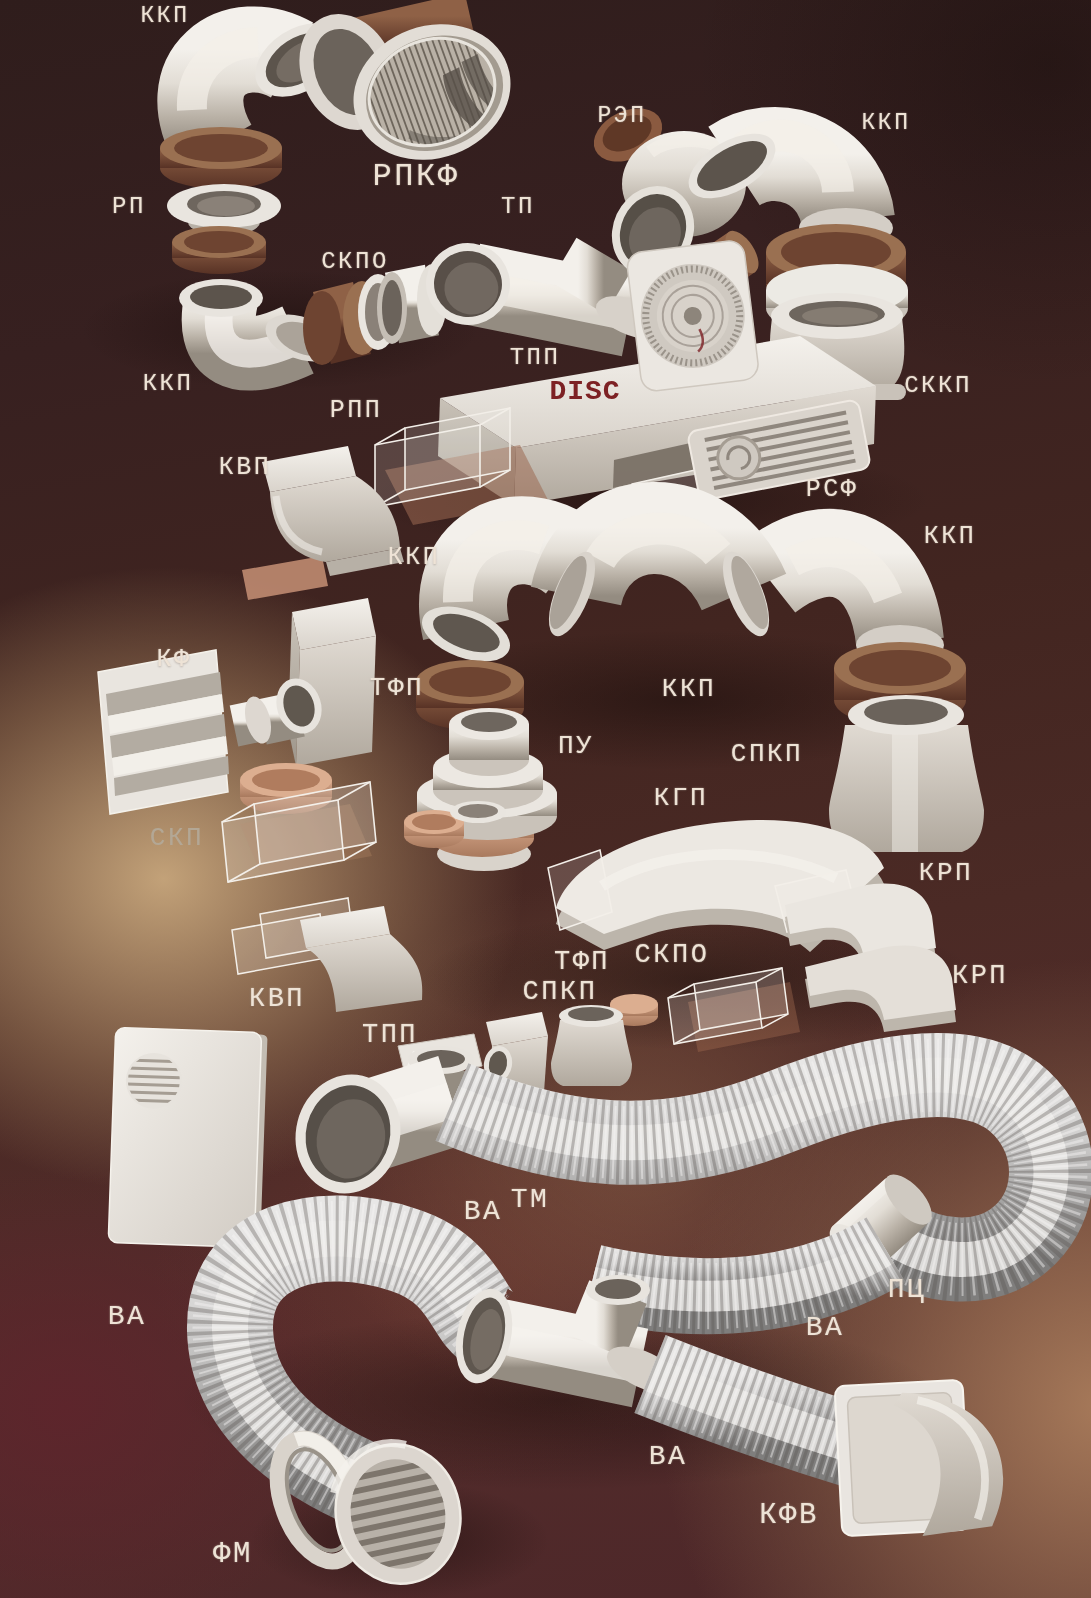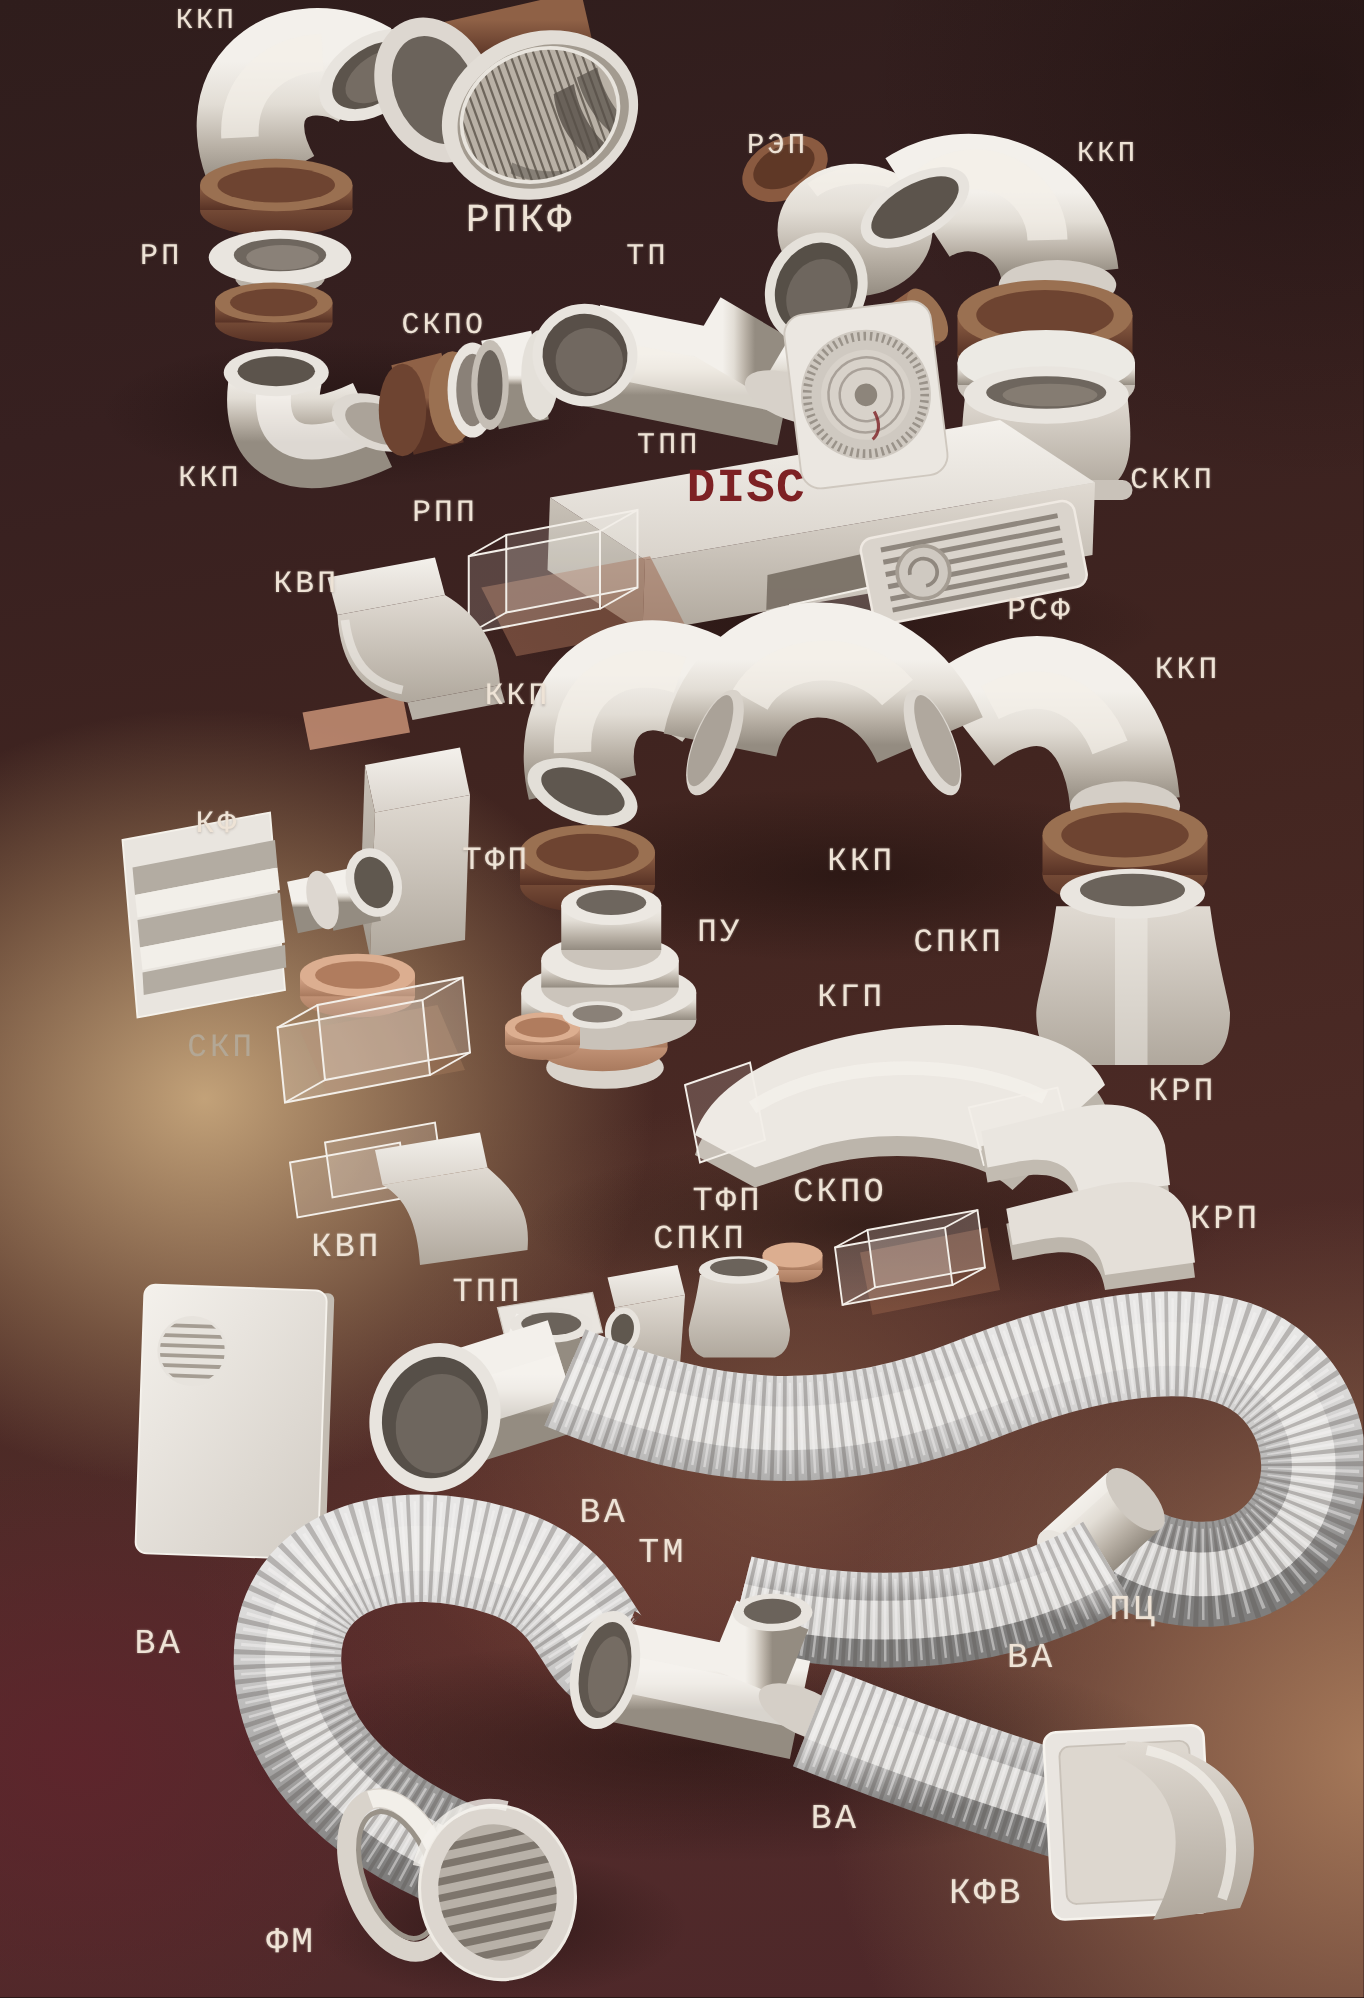--- a/index.html
+++ b/index.html
@@ -572,21 +572,21 @@
 <div>
       <div class="lbl" style="left: 165px; top: 16px; font-size: 23px;">ККП</div>
       <div class="lbl" style="left: 622px; top: 116px; font-size: 23px;">РЭП</div>
       <div class="lbl" style="left: 886px; top: 123px; font-size: 23px;">ККП</div>
       <div class="lbl" style="left: 416px; top: 176px; font-size: 32px;">РПКФ</div>
       <div class="lbl" style="left: 129px; top: 206px; font-size: 24px;">РП</div>
       <div class="lbl" style="left: 518px; top: 206px; font-size: 24px;">ТП</div>
       <div class="lbl" style="left: 355px; top: 261px; font-size: 24px;">СКПО</div>
       <div class="lbl" style="left: 535px; top: 357px; font-size: 24px;">ТПП</div>
       <div class="lbl" style="left: 168px; top: 383px; font-size: 24px;">ККП</div>
-      <div class="lbl brand" style="left: 585px; top: 391px; font-size: 38px; margin-left: 12px;">DISC</div>
+      <div class="lbl brand" style="left: 585px; top: 391px; font-size: 28px;">DISC</div>
       <div class="lbl" style="left: 938px; top: 385px; font-size: 24px;">СККП</div>
       <div class="lbl" style="left: 356px; top: 410px; font-size: 25px;">РПП</div>
       <div class="lbl" style="left: 245px; top: 467px; font-size: 25px;">КВП</div>
       <div class="lbl" style="left: 832px; top: 489px; font-size: 25px;">РСФ</div>
       <div class="lbl" style="left: 950px; top: 536px; font-size: 25px;">ККП</div>
       <div class="lbl" style="left: 414px; top: 557px; font-size: 25px;">ККП</div>
       <div class="lbl" style="left: 174px; top: 659px; font-size: 25px;">КФ</div>
       <div class="lbl" style="left: 397px; top: 688px; font-size: 26px;">ТФП</div>
       <div class="lbl" style="left: 689px; top: 689px; font-size: 26px;">ККП</div>
       <div class="lbl" style="left: 576px; top: 746px; font-size: 26px;">ПУ</div>
@@ -594,21 +594,21 @@
       <div class="lbl" style="left: 681px; top: 798px; font-size: 26px;">КГП</div>
       <div class="lbl faded" style="left: 177px; top: 838px; font-size: 26px;">СКП</div>
       <div class="lbl" style="left: 946px; top: 873px; font-size: 26px;">КРП</div>
       <div class="lbl" style="left: 582px; top: 962px; font-size: 27px;">ТФП</div>
       <div class="lbl" style="left: 672px; top: 955px; font-size: 27px;">СКПО</div>
       <div class="lbl" style="left: 980px; top: 976px; font-size: 27px;">КРП</div>
       <div class="lbl" style="left: 560px; top: 992px; font-size: 27px;">СПКП</div>
       <div class="lbl" style="left: 277px; top: 999px; font-size: 27px;">КВП</div>
       <div class="lbl" style="left: 390px; top: 1035px; font-size: 27px;">ТПП</div>
       <div class="lbl" style="left: 483px; top: 1211px; font-size: 28px;">ВА</div>
-      <div class="lbl" style="left: 530px; top: 1243px; font-size: 28px; text-align: right;">ТМ</div>
+      <div class="lbl" style="left: 530px; top: 1199px; font-size: 28px; text-align: right;">ТМ</div>
       <div class="lbl" style="left: 907px; top: 1289px; font-size: 28px;">ПЦ</div>
       <div class="lbl" style="left: 127px; top: 1316px; font-size: 28px;">ВА</div>
       <div class="lbl" style="left: 825px; top: 1327px; font-size: 28px;">ВА</div>
       <div class="lbl" style="left: 668px; top: 1456px; font-size: 28px;">ВА</div>
       <div class="lbl" style="left: 789px; top: 1515px; font-size: 29px;">КФВ</div>
       <div class="lbl" style="left: 484px; top: 1612px; font-size: 27px;">РК</div>
       <div class="lbl" style="left: 233px; top: 1554px; font-size: 29px;">ФМ</div>
     </div>
 </div>
 

